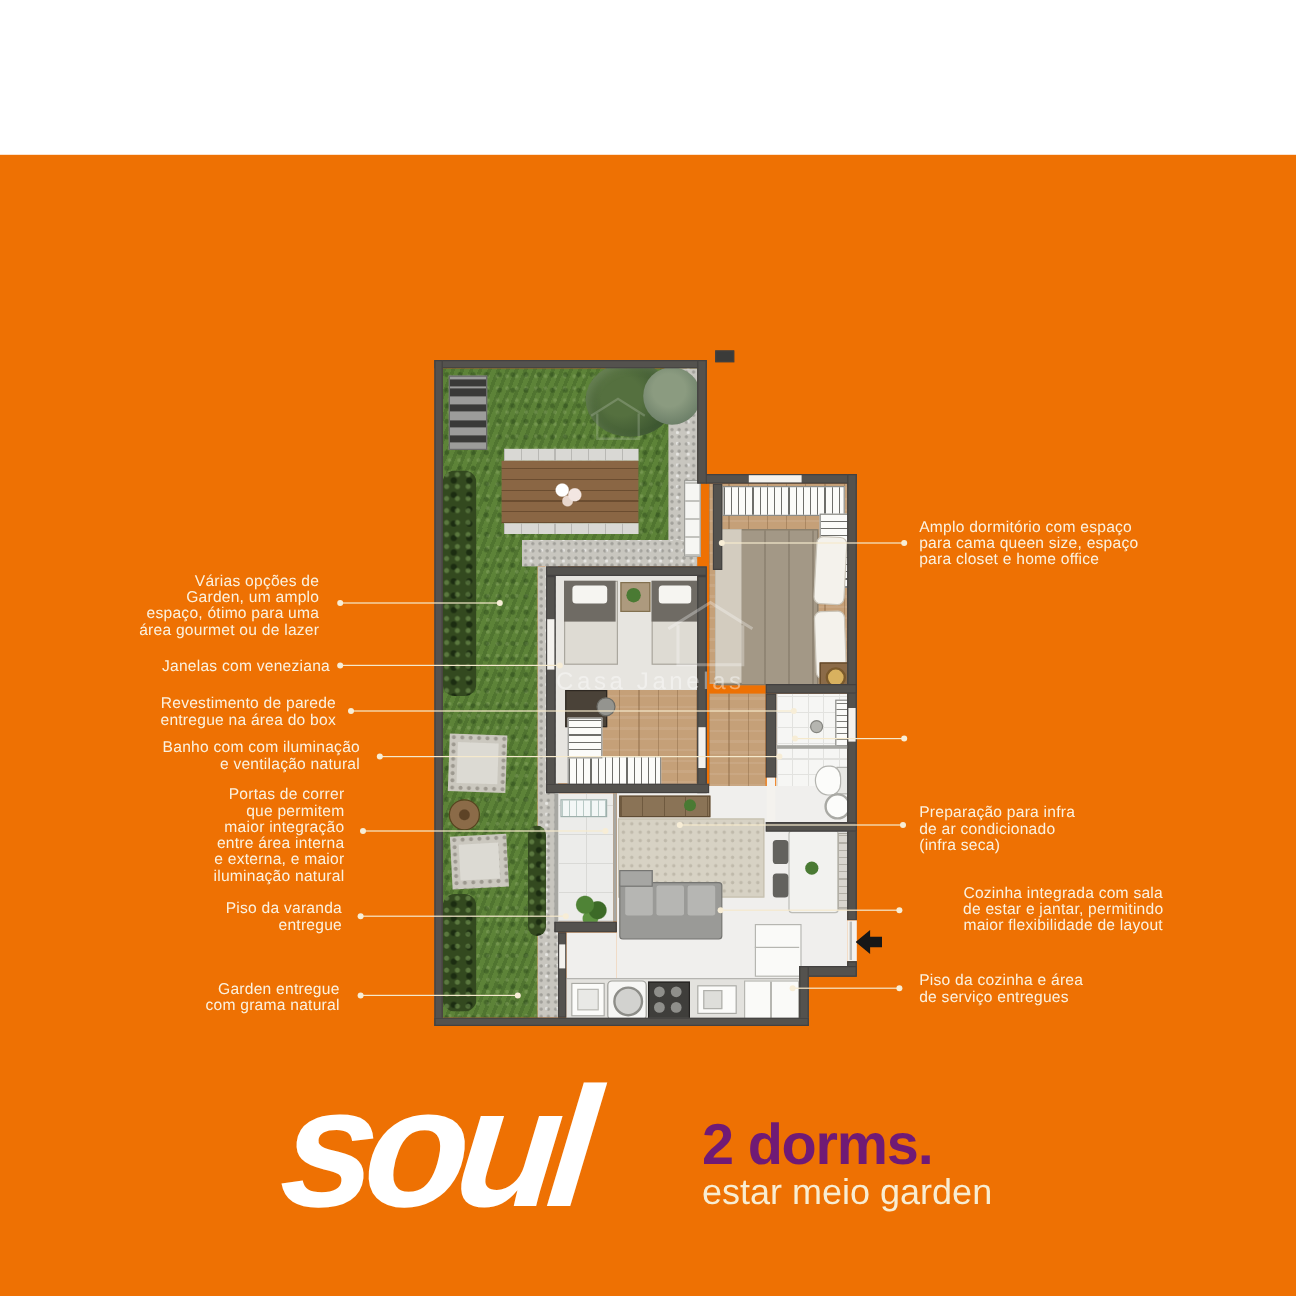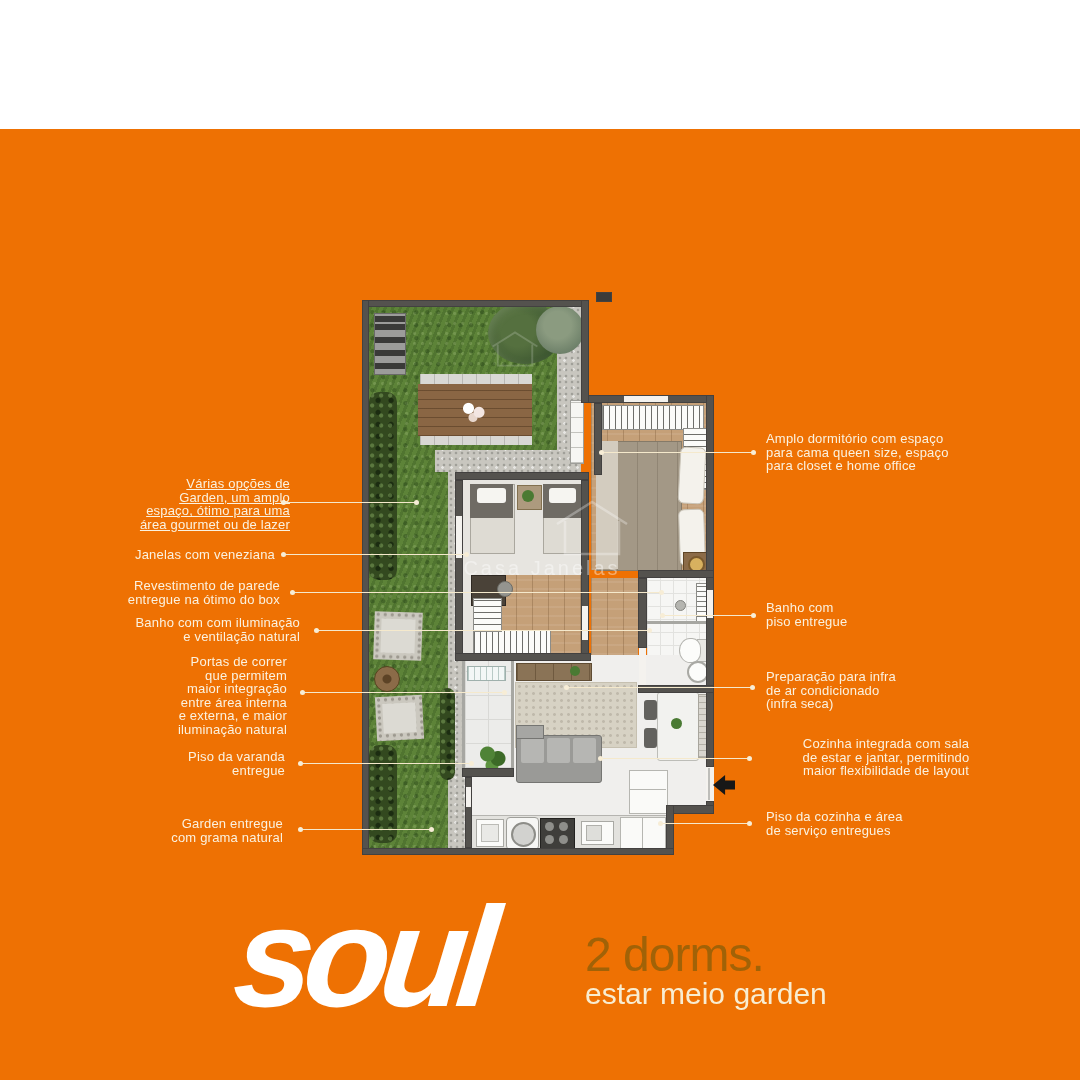--- a/index.html
+++ b/index.html
@@ -50,21 +50,21 @@
        white-space:pre-line;letter-spacing:.2px;}
   .lbl.left{text-align:right;}
   .lbl.right{text-align:left;}
   .leader{position:absolute;height:1px;background:#F5E9CC;}
   .leader::before,.leader::after{content:"";position:absolute;top:-2px;width:5px;height:5px;
        border-radius:50%;background:#F7EDD6;}
   .leader::before{left:-2px;} .leader::after{right:-2px;}
   
   #brand{position:absolute;left:236px;top:886px;color:#ffffff;font-size:142px;font-weight:bold;
        font-style:italic;letter-spacing:-10px;transform:skewX(-6deg);line-height:1;}
-  #headline{position:absolute;left:585px;top:931px;color:#a16207;font-size:48px;font-weight:normal;
+  #headline{position:absolute;left:585px;top:931px;color:#701a75;font-size:48px;font-weight:bold;
        letter-spacing:-1px;line-height:1;}
   #subline{position:absolute;left:585px;top:979px;color:#F8EDD2;font-size:30px;line-height:1;}
   
   .wm-text{position:absolute;left:432px;top:557px;width:220px;text-align:center;
        color:rgba(255,255,255,.42);font-size:20px;letter-spacing:3px;}
   .wm-house{position:absolute;opacity:.3;}
   
   #entry-arrow{position:absolute;left:713px;top:775px;width:22px;height:20px;background:#171717;
        clip-path:polygon(0 50%, 55% 0, 55% 28%, 100% 28%, 100% 72%, 55% 72%, 55% 100%);}
   .furn{position:absolute;}
@@ -243,45 +243,43 @@
   <div class="leader" style="left:316px;top:630px;width:334px;"></div>
   <div class="leader" style="left:302px;top:692px;width:203px;"></div>
   <div class="leader" style="left:300px;top:763px;width:172px;"></div>
   <div class="leader" style="left:300px;top:829px;width:132px;"></div>
   <div class="leader" style="left:601px;top:452px;width:153px;"></div>
   <div class="leader" style="left:662px;top:615px;width:92px;"></div>
   <div class="leader" style="left:566px;top:687px;width:187px;"></div>
   <div class="leader" style="left:600px;top:758px;width:150px;"></div>
   <div class="leader" style="left:660px;top:823px;width:90px;"></div>
 
-  <div class="lbl left" style="left:50px;top:477px;text-decoration:underline;">Várias opções de
+  <div class="lbl left" style="left:26px;top:477px;">Várias opções de
 Garden, um amplo
 espaço, ótimo para uma
 área gourmet ou de lazer</div>
   <div class="lbl left" style="left:35px;top:548px;">Janelas com veneziana</div>
   <div class="lbl left" style="left:40px;top:579px;">Revestimento de parede
-entregue na ótimo do box</div>
+entregue na área do box</div>
   <div class="lbl left" style="left:60px;top:616px;">Banho com com iluminação
 e ventilação natural</div>
   <div class="lbl left" style="left:47px;top:655px;">Portas de correr
 que permitem
 maior integração
 entre área interna
 e externa, e maior
 iluminação natural</div>
   <div class="lbl left" style="left:45px;top:750px;">Piso da varanda
 entregue</div>
   <div class="lbl left" style="left:43px;top:817px;">Garden entregue
 com grama natural</div>
 
   <div class="lbl right" style="left:766px;top:432px;">Amplo dormitório com espaço
 para cama queen size, espaço
 para closet e home office</div>
-  <div class="lbl right" style="left:766px;top:601px;">Banho com
-piso entregue</div>
   <div class="lbl right" style="left:766px;top:670px;">Preparação para infra
 de ar condicionado
 (infra seca)</div>
   <div class="lbl right" style="left:766px;top:737px;text-align:center;">Cozinha integrada com sala
 de estar e jantar, permitindo
 maior flexibilidade de layout</div>
   <div class="lbl right" style="left:766px;top:810px;">Piso da cozinha e área
 de serviço entregues</div>
 
   <div id="brand">soul</div>

